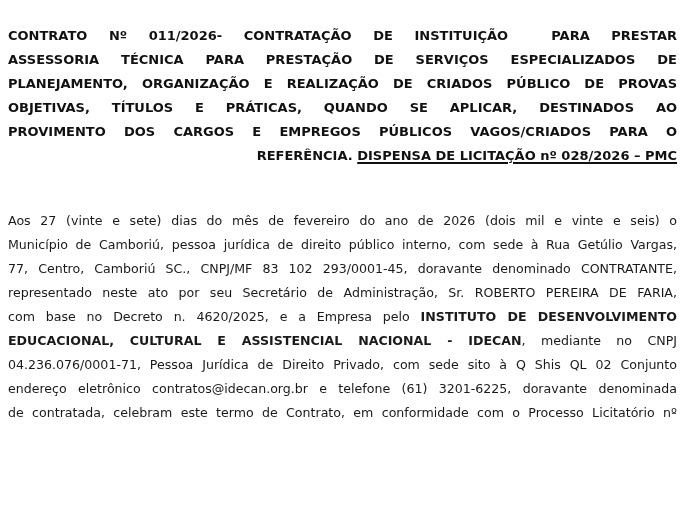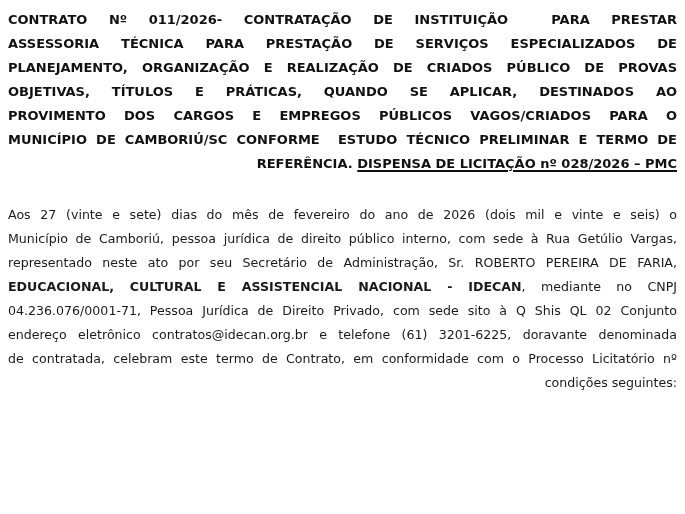--- a/index.html
+++ b/index.html
@@ -6,37 +6,37 @@
     margin: 0;
     padding: 0;
     background: #ffffff;
   }
   .page {
     position: relative;
     width: 685px;
     height: 514px;
     background: #ffffff;
     box-sizing: border-box;
-    padding: 8px 8px 0 8px;
+    padding: 24px 8px 0 8px;
     font-family: "DejaVu Sans", "Liberation Sans", sans-serif;
     color: #1a1a1a;
     overflow: hidden;
   }
   .title {
     font-weight: bold;
     font-size: 13px;
     color: #111111;
   }
   .title .line {
     height: 24px;
     line-height: 24px;
   }
   .body-par {
     font-size: 12.6px;
-    margin-top: 27px;
+    margin-top: 41px;
   }
   .body-par .line {
     height: 24px;
     line-height: 24px;
   }
   .line {
     text-align: justify;
     overflow: hidden;
   }
   
@@ -62,26 +62,26 @@
 </head>
 <body>
 
 <div class="page">
   <div class="title" id="title">
       <div class="line"><span>CONTRATO Nº 011/2026- CONTRATAÇÃO DE INSTITUIÇÃO &nbsp;PARA PRESTAR</span></div>
       <div class="line"><span>ASSESSORIA TÉCNICA PARA PRESTAÇÃO DE SERVIÇOS ESPECIALIZADOS DE</span></div>
       <div class="line"><span>PLANEJAMENTO, ORGANIZAÇÃO E REALIZAÇÃO DE CRIADOS PÚBLICO DE PROVAS</span></div>
       <div class="line"><span>OBJETIVAS, TÍTULOS E PRÁTICAS, QUANDO SE APLICAR, DESTINADOS AO</span></div>
       <div class="line"><span>PROVIMENTO DOS CARGOS E EMPREGOS PÚBLICOS VAGOS/CRIADOS PARA O</span></div>
-      <div class="line"><span>MUNICÍPIO DE CAMBORIÚ/SC CONFORME &nbsp;ESTUDO TÉCNICO PRELIMINAR E TERMO DE</span></div>
       <div class="line noj"><span>REFERÊNCIA. </span><span class="u">DISPENSA DE LICITAÇÃO nº 028/2026 – PMC</span></div>
     </div>
   <div class="body-par" id="bodypar">
       <div class="line"><span>Aos 27 (vinte e sete) dias do mês de fevereiro do ano de 2026 (dois mil e vinte e seis) o</span></div>
       <div class="line"><span>Município de Camboriú, pessoa jurídica de direito público interno, com sede à Rua Getúlio Vargas,</span></div>
+      <div class="line"><span>77, Centro, Camboriú SC., CNPJ/MF 83 102 293/0001-45, doravante denominado CONTRATANTE,</span></div>
       <div class="line"><span>representado neste ato por seu Secretário de Administração, Sr. ROBERTO PEREIRA DE FARIA,</span></div>
+      <div class="line"><span>com base no Decreto n. 4620/2025, e a Empresa pelo </span><span class="b">INSTITUTO DE DESENVOLVIMENTO</span></div>
       <div class="line"><span class="b">EDUCACIONAL, CULTURAL E ASSISTENCIAL NACIONAL - IDECAN</span><span>, mediante no CNPJ</span></div>
       <div class="line"><span>04.236.076/0001-71, Pessoa Jurídica de Direito Privado, com sede sito à Q Shis QL 02 Conjunto</span></div>
       <div class="line"><span>endereço eletrônico contratos@idecan.org.br e telefone (61) 3201-6225, doravante denominada</span></div>
       <div class="line"><span>de contratada, celebram este termo de Contrato, em conformidade com o Processo Licitatório nº</span></div>
-      <div class="line noj"><span>condições seguintes:</span></div>
     </div>
 </div>
 
 </body></html>

